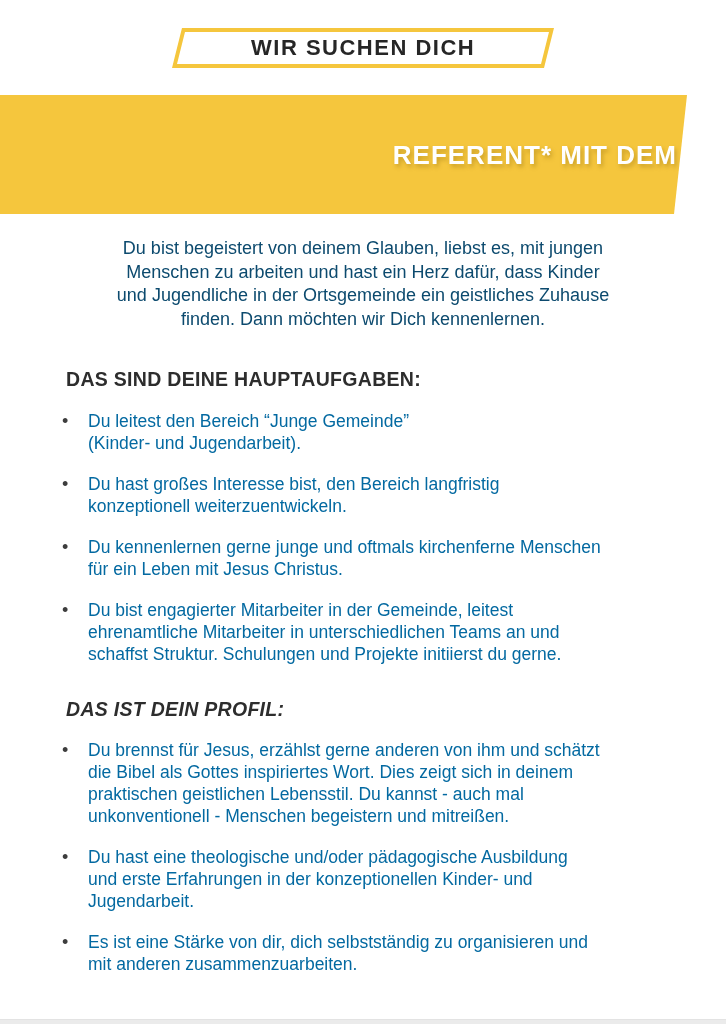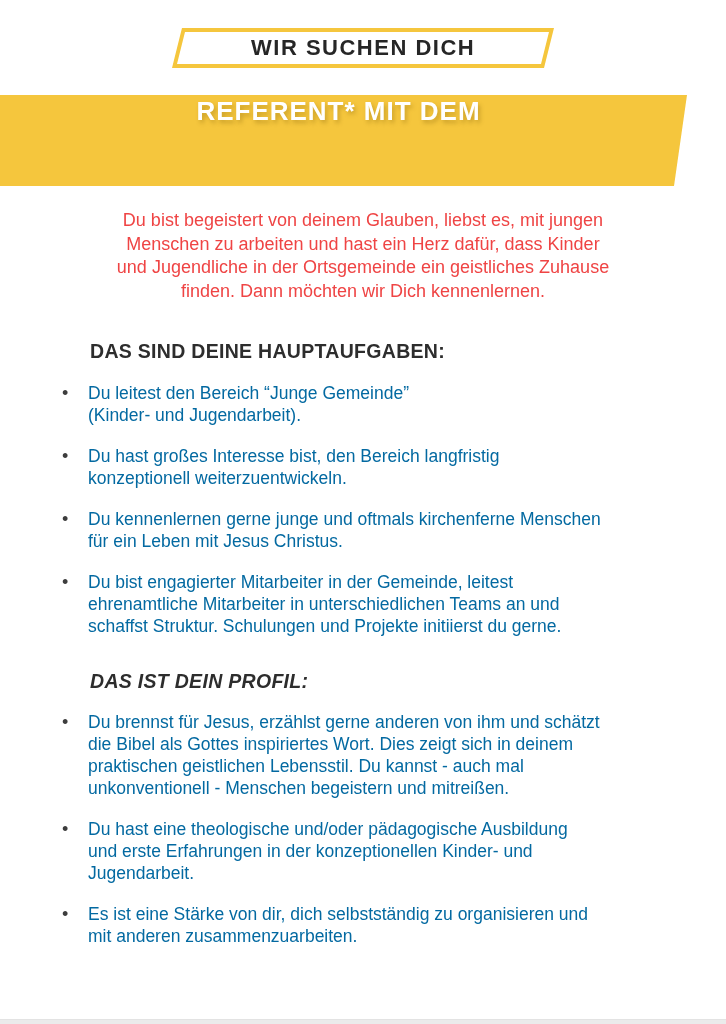--- a/index.html
+++ b/index.html
@@ -37,54 +37,54 @@
     font-weight: 800;
     letter-spacing: 1.5px;
     color: #262626;
     white-space: nowrap;
   }
 
   
   .banner {
     margin-top: 27px;
     width: 687px;
-    height: 91px;
+    height: 119px;
     background: #F5C63D;
     clip-path: polygon(0 0, 100% 0, calc(100% - 13px) 100%, 0 100%);
     display: flex;
-    flex-direction: row;
-    align-items: flex-start;
+    flex-direction: column;
+    align-items: flex-end;
     justify-content: center;
     padding-right: 10px;
   }
   .banner-line {
     font-size: 26px;
     line-height: 32px;
     font-weight: 800;
     letter-spacing: 1px;
     color: #ffffff;
     text-align: center;
     white-space: nowrap;
     text-shadow: 2px 3px 4px rgba(140, 105, 15, 0.40);
   }
 
   
   .intro {
     margin: 23px auto 0 auto;
     width: 640px;
     font-size: 18px;
     line-height: 23.5px;
-    color: #ef4444;
+    color: #0c4a6e;
     text-align: center;
     white-space: pre-line;
   }
 
   
   .section-heading {
-    margin-left: 90px;
+    margin-left: 66px;
     font-size: 19.5px;
     line-height: 24px;
     font-weight: 800;
     letter-spacing: 0.3px;
     color: #2D2D2D;
   }
   .section-heading.first { margin-top: 36px; }
   .section-heading.second { margin-top: 32px; font-style: italic; }
 
   

